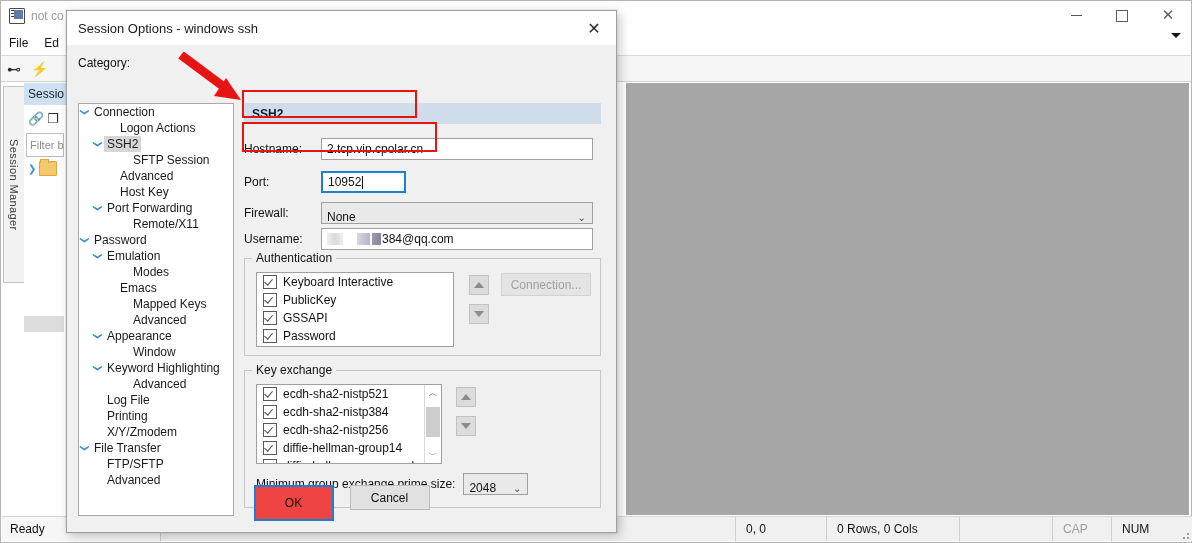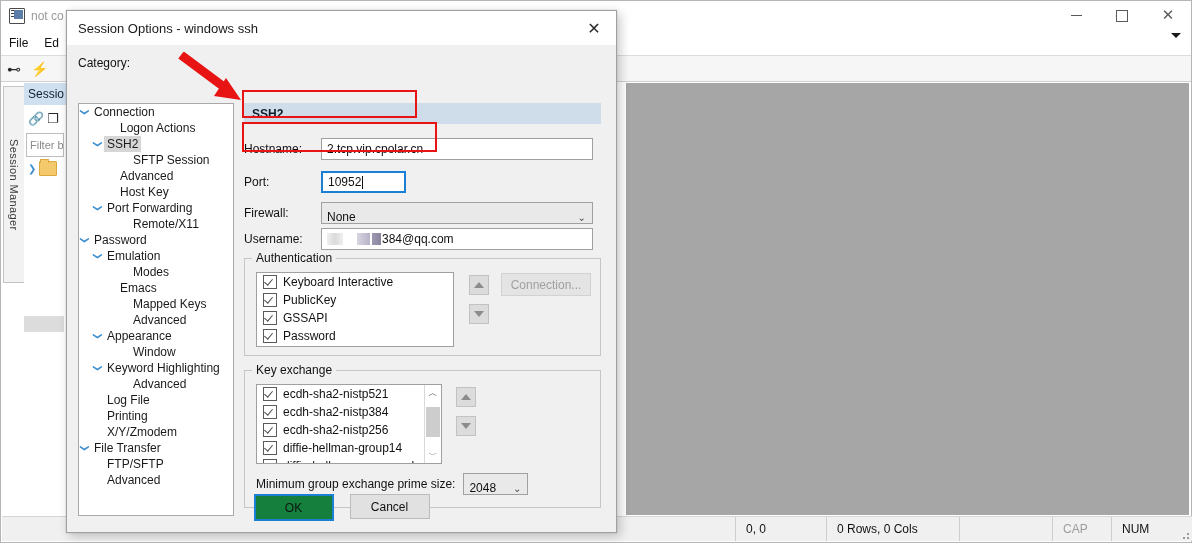--- a/index.html
+++ b/index.html
@@ -287,21 +287,21 @@
   }
   .vscroll .thumb {
     position: absolute; left: 1px; right: 1px; top: 22px; height: 30px; background: #cdcdcd;
   }
 
   .dlg-buttons {
     position: absolute; left: 0; bottom: 12px; width: 100%;
     display: flex; justify-content: center; gap: 16px;
   }
   .okbtn {
-    width: 80px; height: 27px; background: #15803d; border: 2px solid #1b7fd4;
+    width: 80px; height: 36px; background: #ef4444; border: 2px solid #1b7fd4;
     box-sizing: border-box; display:flex; align-items:center; justify-content:center;
     font-size: 12px; color: #111;
   }
   .cancelbtn {
     width: 80px; height: 25px; background: #e1e1e1; border: 1px solid #bcbcbc;
     box-sizing: border-box; display:flex; align-items:center; justify-content:center;
     font-size: 12px; color: #111;
   }
 
   
@@ -362,20 +362,21 @@
       </div>
       <div class="session-filter">Filter b</div>
       <div class="session-tree">
         <span class="chev">❯</span>
         <span class="folder"></span>
       </div>
     </div>
     <div class="sel-row"></div>
 
     <div class="app-statusbar">
+      <div class="sb-ready">Ready</div>
       <div class="sb-spring"></div>
       <div class="sb-cell" style="width:70px">0, 0</div>
       <div class="sb-cell" style="width:112px">0 Rows, 0 Cols</div>
       <div class="sb-cell" style="width:72px"></div>
       <div class="sb-cell dim" style="width:38px">CAP</div>
       <div class="sb-cell" style="width:44px">NUM</div>
       <div class="sb-grip">
           <i></i>
         </div>
     </div>

